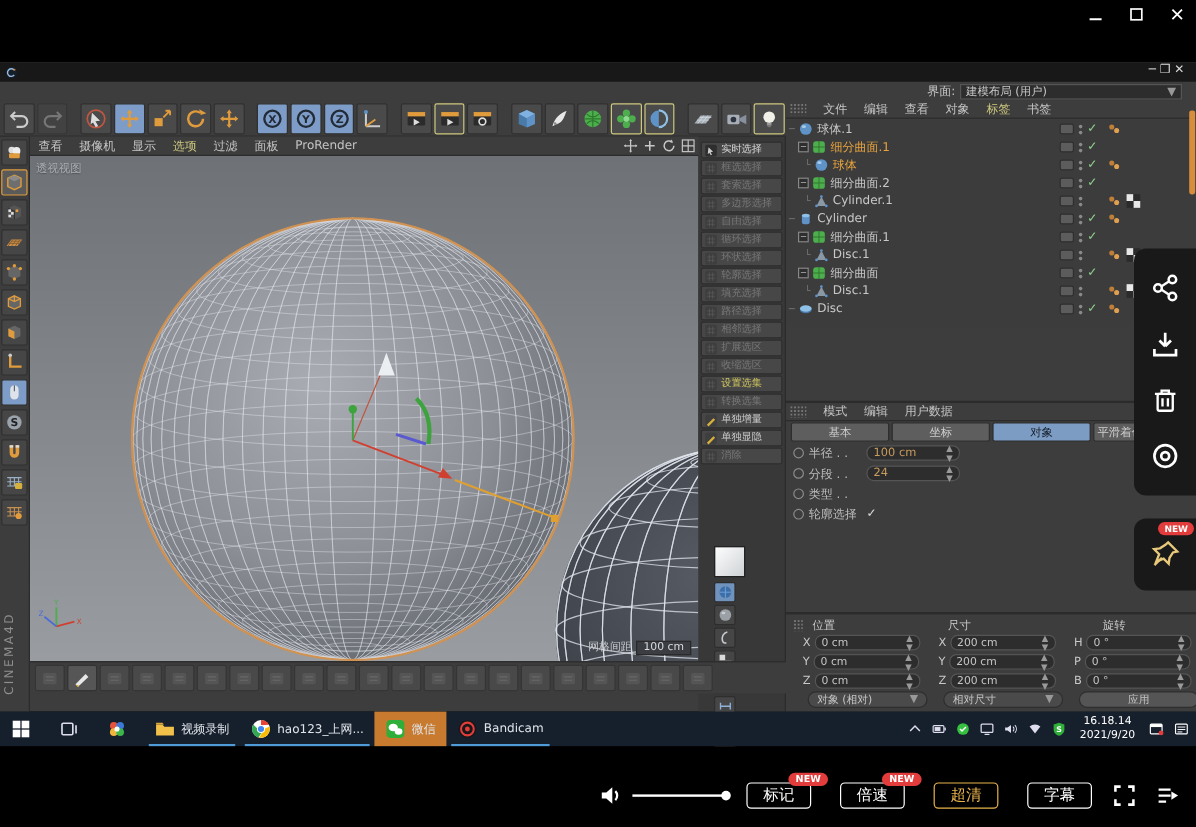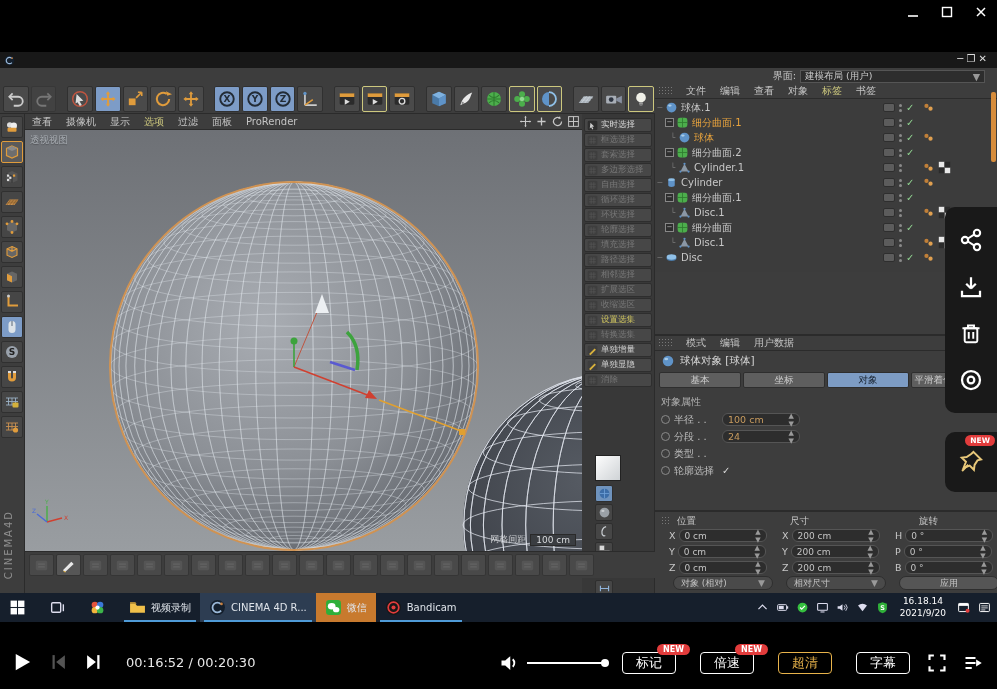--- a/index.html
+++ b/index.html
@@ -1268,37 +1268,27 @@
                 </svg>
               </span>
             <span class="ic">
                 <svg viewBox="0 0 16 16" width="100%" height="100%">
                   <circle cx="7" cy="7" r="4.5" fill="none" stroke="#aaa" stroke-width="1.4"></circle>
                   <path d="M10.5 10.5L14 14" stroke="#aaa" stroke-width="1.4"></path>
                 </svg>
               </span>
           </span>
         </div>
-        <div id="amhead">
-          <span class="ic">
-              <svg viewBox="0 0 16 16" width="100%" height="100%">
-                <circle cx="8" cy="8" r="6" fill="#5f93c8"></circle>
-                <ellipse cx="6" cy="5.6" rx="2.2" ry="1.4" fill="#a8cce8"></ellipse>
-              </svg>
-            </span>
-          <span>球体对象 [球体]</span>
-        </div>
         <div id="amtabs">
 
         <span class="amtab">基本</span>
             <span class="amtab">坐标</span>
             <span class="amtab active">对象</span>
             <span class="amtab">平滑着色(Phong)</span>
           </div>
-        <div id="amsect">对象属性</div>
         <div id="amfields">
             <div class="am-row">
               <span class="knob"></span>
               <span class="am-label">半径 . .</span>
               <span class="ambox" style="width: 78px;">
                 <span>100 cm</span>
                 <span class="stp">▲<br>▼</span>
               </span>
             </div>
             <div class="am-row">
@@ -1614,29 +1604,31 @@
         </span>
         <span class="tb-item open">
           <span class="ic">
             <svg viewBox="0 0 16 16" width="100%" height="100%">
               <path d="M1 4.5h5l1.5 1.8H15V13H1z" fill="#f0c04a"></path>
               <path d="M1 4.5V3h5l1.2 1.5z" fill="#dca838"></path>
             </svg>
           </span>
           <span>视频录制</span>
         </span>
-        <span class="tb-item active open">
-          <span class="ic">
-            <svg viewBox="0 0 16 16" width="100%" height="100%">
-              <circle cx="8" cy="8" r="7" fill="#141f2c"></circle>
-              <path d="M11.2 4.8a4.6 4.6 0 1 0 .2 6.2" stroke="#9ab8d8" stroke-width="1.7" fill="none"></path>
-              <circle cx="11.8" cy="4.6" r="1.2" fill="#c87f3c"></circle>
-            </svg>
-          </span>
-          <span>CINEMA 4D R...</span>
+        <span class="tb-item open">
+          <span class="ic">
+            <svg viewBox="0 0 16 16" width="100%" height="100%">
+              <circle cx="8" cy="8" r="7" fill="#fff"></circle>
+              <path d="M8 1a7 7 0 0 1 6.1 3.6L8 5z" fill="#ea4335"></path>
+              <path d="M1.9 4.5A7 7 0 0 0 6 14.7L8.5 11z" fill="#34a853"></path>
+              <path d="M14.6 6A7 7 0 0 1 6.6 14.8L10.5 8z" fill="#fbbc05"></path>
+              <circle cx="8" cy="8" r="2.8" fill="#4285f4" stroke="#fff" stroke-width=".8"></circle>
+            </svg>
+          </span>
+          <span>hao123_上网...</span>
         </span>
         <span class="tb-item highlight">
           <span class="ic">
             <svg viewBox="0 0 16 16" width="100%" height="100%">
               <rect x="1" y="1" width="14" height="14" rx="3" fill="#2faf39"></rect>
               <ellipse cx="6.3" cy="6.8" rx="3.6" ry="3" fill="#fff"></ellipse>
               <ellipse cx="10.5" cy="10" rx="3" ry="2.5" fill="#fff"></ellipse>
             </svg>
           </span>
           <span>微信</span>
@@ -1714,40 +1706,20 @@
             <svg viewBox="0 0 16 16" width="100%" height="100%">
               <rect x="2" y="3" width="12" height="10" rx="1" fill="none" stroke="#fff" stroke-width="1.2"></rect>
               <path d="M4 6h8M4 8.5h8M4 11h5" stroke="#fff" stroke-width="1"></path>
             </svg>
           </span>
         </span>
     </span>
   </div>
 
   <div id="controls" class="abs">
-    <div id="cleft">
-      <span class="ic">
-          <svg viewBox="0 0 16 16" width="100%" height="100%">
-            <path d="M3 1.5L14.5 8 3 14.5z" fill="#fff"></path>
-          </svg>
-        </span>
-      <span class="ic" style="opacity:.55">
-          <svg viewBox="0 0 16 16" width="100%" height="100%">
-            <path d="M4.5 2.5v11" stroke="#999" stroke-width="1.8"></path>
-            <path d="M13.5 2.5L6.5 8l7 5.5z" fill="#999"></path>
-          </svg>
-        </span>
-      <span class="ic">
-          <svg viewBox="0 0 16 16" width="100%" height="100%">
-            <path d="M2.5 2.5L9.5 8l-7 5.5z" fill="#fff"></path>
-            <path d="M11.5 2.5v11" stroke="#fff" stroke-width="1.8"></path>
-          </svg>
-        </span>
-      <span id="ctime">00:16:52 / 00:20:30</span>
-    </div>
     <div id="cright">
       <span id="vol">
         <span class="ic">
             <svg viewBox="0 0 16 16" width="100%" height="100%">
               <path d="M2 6v4h3l4 3.5v-11L5 6z" fill="#fff"></path>
               <path d="M11 5a4.2 4.2 0 0 1 0 6" stroke="#fff" stroke-width="1.5" fill="none"></path>
             </svg>
           </span>
         <span id="volbar">
             <i></i>

